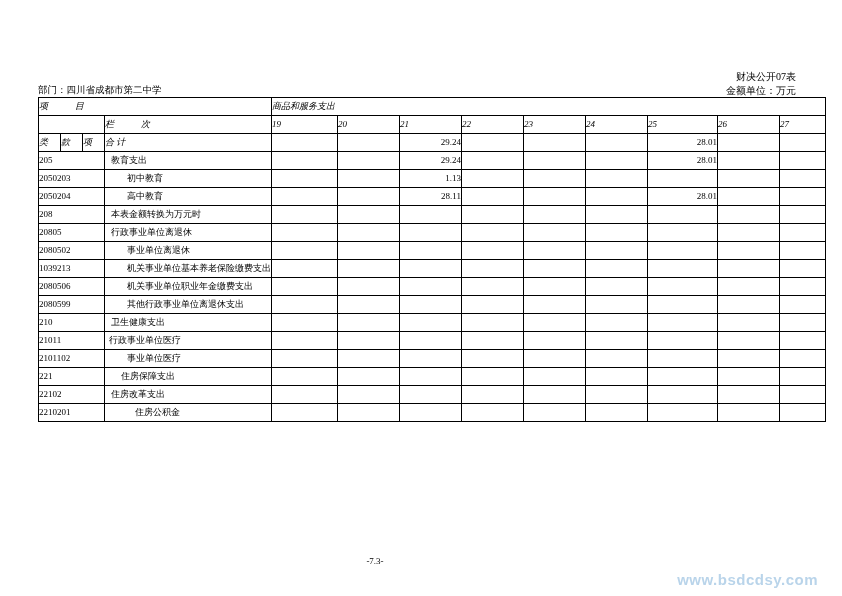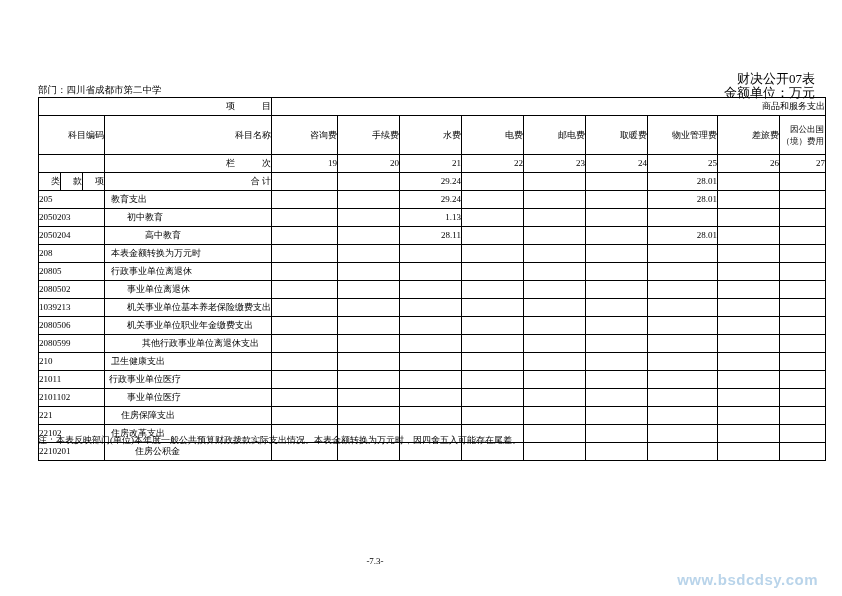--- a/index.html
+++ b/index.html
@@ -27,23 +27,23 @@
     left: 0;
     width: 842px;
     text-align: center;
     font-size: 16px;
     font-weight: bold;
     letter-spacing: 1px;
     font-family: "Liberation Sans", sans-serif;
   }
   .meta-right {
     position: absolute;
-    right: 27px;
+    right: 46px;
     text-align: right;
-    font-size: 13px;
+    font-size: 10px;
   }
   .meta-right.l1 { top: 70px; }
   .meta-right.l2 { top: 84px; }
   .dept {
     position: absolute;
     left: 38px;
     top: 84px;
     font-size: 9.5px;
   }
   table.main {
@@ -56,21 +56,21 @@
   }
   table.main td, table.main th {
     border: 1px solid #000000;
     padding: 0;
     height: 17px;
     line-height: 17px;
     font-weight: normal;
     overflow: hidden;
     white-space: nowrap;
   }
-  .ctr { text-align: right; }
+  .ctr { text-align: left; font-style: italic; }
   .lft { text-align: left; }
   .hdr-group { height: 18px; line-height: 18px; }
   .cell-code { padding-left: 3px; }
   .num { text-align: right; padding-right: 5px; }
   .note {
     position: absolute;
     left: 38px;
     top: 434px;
     font-size: 9px;
   }
@@ -120,33 +120,20 @@
       <col style="width:62px">
       <col style="width:62px">
       <col style="width:70px">
       <col style="width:62px">
       <col style="width:46px">
     </colgroup>
     <tbody>
       <tr>
         <td class="ctr hdr-group" colspan="4">项　　　目</td>
         <td class="ctr hdr-group" colspan="9">商品和服务支出</td>
-      </tr>
-      <tr style="height:34px">
-        <td class="ctr" colspan="3" style="height:34px">科目编码</td>
-        <td class="ctr" style="height:34px">科目名称</td>
-        <td class="ctr" style="height:34px">咨询费</td>
-        <td class="ctr" style="height:34px">手续费</td>
-        <td class="ctr" style="height:34px">水费</td>
-        <td class="ctr" style="height:34px">电费</td>
-        <td class="ctr" style="height:34px">邮电费</td>
-        <td class="ctr" style="height:34px">取暖费</td>
-        <td class="ctr" style="height:34px">物业管理费</td>
-        <td class="ctr" style="height:34px">差旅费</td>
-        <td class="ctr" style="height:34px; white-space:normal; line-height:12px; padding:2px 1px; font-size:8.5px">因公出国（境）费用</td>
       </tr>
       <tr>
         <td class="ctr" colspan="3" style="border-bottom:none"></td>
         <td class="ctr">栏　　　次</td>
         <td class="ctr">19</td>
         <td class="ctr">20</td>
         <td class="ctr">21</td>
         <td class="ctr">22</td>
         <td class="ctr">23</td>
         <td class="ctr">24</td>
@@ -194,21 +181,21 @@
         <td class="num"></td>
         <td class="num"></td>
         <td class="num"></td>
         <td class="num"></td>
         <td class="num"></td>
         <td class="num"></td>
       </tr>
 
       <tr>
         <td class="cell-code" colspan="3">2050204</td>
-        <td class="lft" style="padding-left:40px">高中教育</td>
+        <td class="lft" style="padding-left:22px">高中教育</td>
         <td class="num"></td>
         <td class="num"></td>
         <td class="num">28.11</td>
         <td class="num"></td>
         <td class="num"></td>
         <td class="num"></td>
         <td class="num">28.01</td>
         <td class="num"></td>
         <td class="num"></td>
       </tr>
@@ -278,21 +265,21 @@
         <td class="num"></td>
         <td class="num"></td>
         <td class="num"></td>
         <td class="num"></td>
         <td class="num"></td>
         <td class="num"></td>
       </tr>
 
       <tr>
         <td class="cell-code" colspan="3">2080599</td>
-        <td class="lft" style="padding-left:37px">其他行政事业单位离退休支出</td>
+        <td class="lft" style="padding-left:22px">其他行政事业单位离退休支出</td>
         <td class="num"></td>
         <td class="num"></td>
         <td class="num"></td>
         <td class="num"></td>
         <td class="num"></td>
         <td class="num"></td>
         <td class="num"></td>
         <td class="num"></td>
         <td class="num"></td>
       </tr>
@@ -376,19 +363,18 @@
         <td class="num"></td>
         <td class="num"></td>
         <td class="num"></td>
         <td class="num"></td>
         <td class="num"></td>
         <td class="num"></td>
       </tr>
     </tbody>
   </table>
 
-  <div class="note">注：本表反映部门(单位)本年度一般公共预算财政拨款实际支出情况。本表金额转换为万元时，因四舍五入可能存在尾差。</div>
 
   <div class="pagenum">-7.3-</div>
 
   <div class="watermark">www.bsdcdsy.com</div>
 
 </div>
 
 </body></html>

